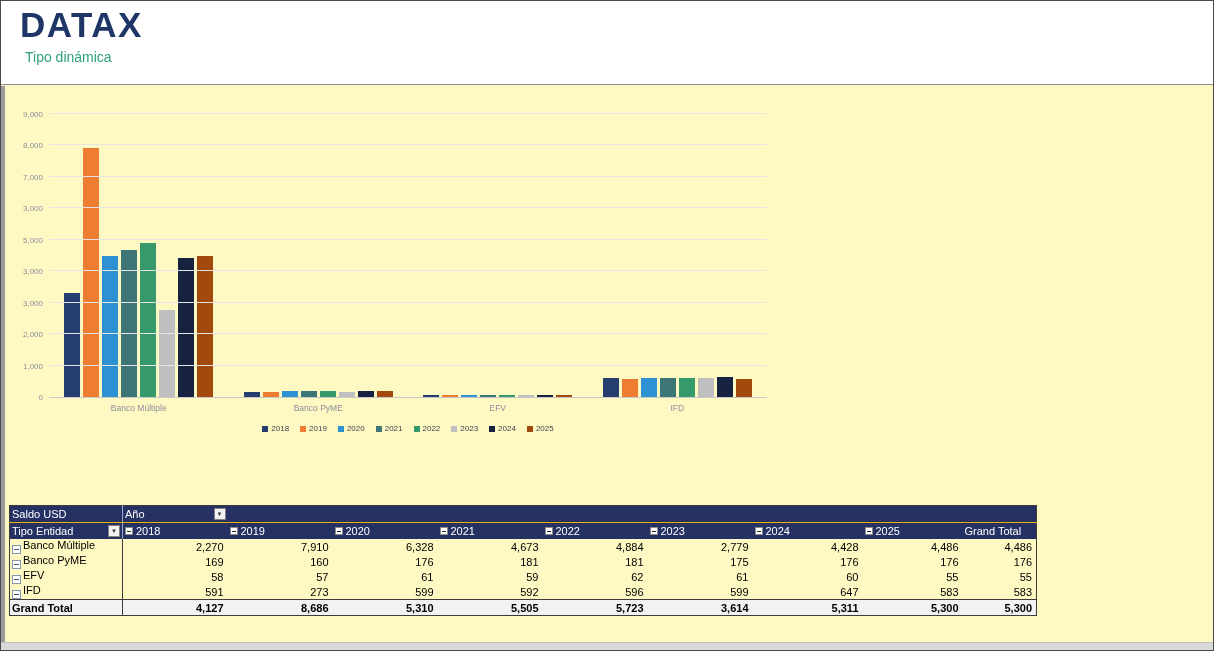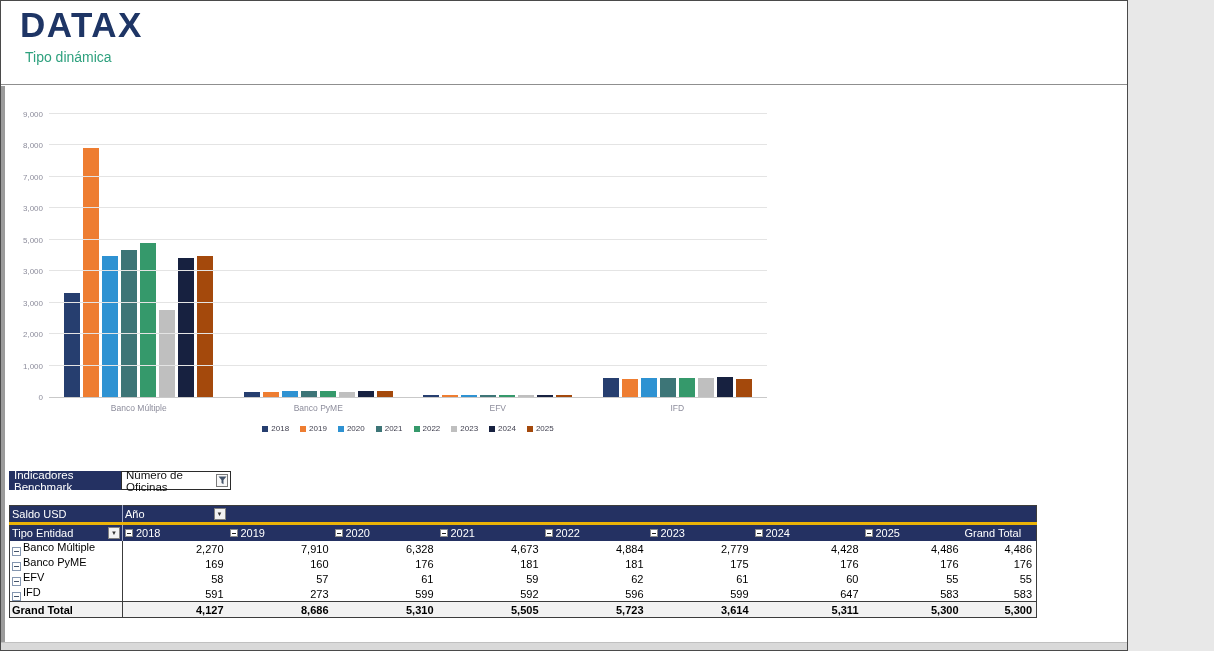--- a/index.html
+++ b/index.html
@@ -1,16 +1,16 @@
 <!DOCTYPE html>
 <html><head>
 <meta charset="utf-8">
 <style>
   html,body{margin:0;padding:0;background:#e8e8e8;font-family:"Liberation Sans",sans-serif;}
-  .app{position:relative;width:1128px;height:651px;background:#ffffff;border:1px solid #4a4a4a;box-sizing:border-box;overflow:hidden;}
+  .app{position:relative;width:1214px;height:651px;background:#fef9c3;border:1px solid #4a4a4a;box-sizing:border-box;overflow:hidden;}
 
   
   .topbar{position:absolute;left:0;top:0;width:100%;height:84px;background:#fff;border-bottom:1px solid #8f8f8f;box-sizing:border-box;}
   .logo{position:absolute;left:19px;top:4px;font-size:35px;font-weight:bold;color:#1e3565;letter-spacing:1.5px;}
   .logo-sub{position:absolute;left:24px;top:48px;font-size:14px;color:#2ea17e;}
   .page-title{position:absolute;left:306px;top:30px;font-size:18px;color:#141414;}
 
   
   .left-strip{position:absolute;left:0;top:85px;width:4px;height:558px;background:#9b9b9b;}
   .bottom-strip{position:absolute;left:0;bottom:0;width:100%;height:8px;background:#d9d9d9;border-top:1px solid #c0c0c0;box-sizing:border-box;}
@@ -34,21 +34,21 @@
   .filter-row{position:absolute;left:8px;top:470px;height:19px;display:flex;font-size:11.5px;}
   .filter-label{background:#243162;color:#fff;width:112px;display:flex;align-items:center;padding-left:5px;box-sizing:border-box;}
   .filter-value{background:#fff;border:1px solid #2b2b2b;width:110px;display:flex;align-items:center;justify-content:space-between;padding:0 2px 0 4px;box-sizing:border-box;color:#111;}
   .funnel-btn{width:13px;height:13px;border:1px solid #7a7a7a;background:#f7f7f7;display:flex;align-items:center;justify-content:center;box-sizing:border-box;}
 
   
   table.pivot{position:absolute;left:8px;top:504px;width:1027px;border-collapse:collapse;table-layout:fixed;font-size:11px;color:#000;border:1px solid #3c3c3c;}
   table.pivot th{background:#243162;color:#fff;font-weight:normal;text-align:left;height:16px;padding:0 2px;overflow:hidden;white-space:nowrap;}
   table.pivot td{height:15px;padding:0 4px 0 2px;white-space:nowrap;overflow:hidden;}
   .hdr-split{border-left:1px solid #9fa8c8;}
-  .hdr-r1 th{border-bottom:3px solid #eab308;}
+  .hdr-r1 th{border-bottom:1px solid #eab308;}
   .num{text-align:right;}
   .lbl-col{border-right:1px solid #3c3c3c;}
   .gt-row td{background:#f2f2f2;font-weight:bold;border-top:1px solid #3c3c3c;}
   .gt-col{text-align:right;}
   .anio-flex{display:flex;align-items:center;justify-content:space-between;}
   .dd-btn{width:12px;height:12px;background:#f2f2f2;border:1px solid #808080;color:#333;font-size:6px;line-height:10px;display:inline-flex;align-items:center;justify-content:center;box-sizing:border-box;flex:0 0 auto;}
   .mbox{display:inline-flex;align-items:center;justify-content:center;width:8px;height:8px;background:#fff;border:1px solid #8a8a8a;box-sizing:border-box;margin-right:3px;vertical-align:middle;flex:0 0 auto;}
   .mbox i{display:block;width:4px;height:1px;background:#222;}
   .rbox{display:inline-flex;align-items:center;justify-content:center;width:9px;height:9px;background:#fff;border:1px solid #8496b0;box-sizing:border-box;margin-right:2px;vertical-align:-1px;}
   .rbox i{display:block;width:5px;height:1px;background:#44546a;}
@@ -168,31 +168,20 @@
           <span class="legend-swatch" style="background: rgb(23, 33, 64);"></span>
           <span>2024</span>
         </div>
         <div class="legend-item">
           <span class="legend-swatch" style="background: rgb(164, 73, 12);"></span>
           <span>2025</span>
         </div>
       </div>
   </div>
 
-  <div class="filter-row">
-    <div class="filter-label">Indicadores Benchmark</div>
-    <div class="filter-value">
-      <span>Número de Oficinas</span>
-      <span class="funnel-btn">
-        <svg width="9" height="9" viewBox="0 0 9 9">
-            <path d="M0.5,0.5 H8.5 L5.5,4 V8.2 L3.5,7 V4 Z" fill="#44546a"></path>
-          </svg>
-      </span>
-    </div>
-  </div>
 
   <table class="pivot" id="pivot">
       <colgroup>
         <col style="width: 113px;">
         <col style="width: 105px;">
         <col style="width: 105px;">
         <col style="width: 105px;">
         <col style="width: 105px;">
         <col style="width: 105px;">
         <col style="width: 105px;">

